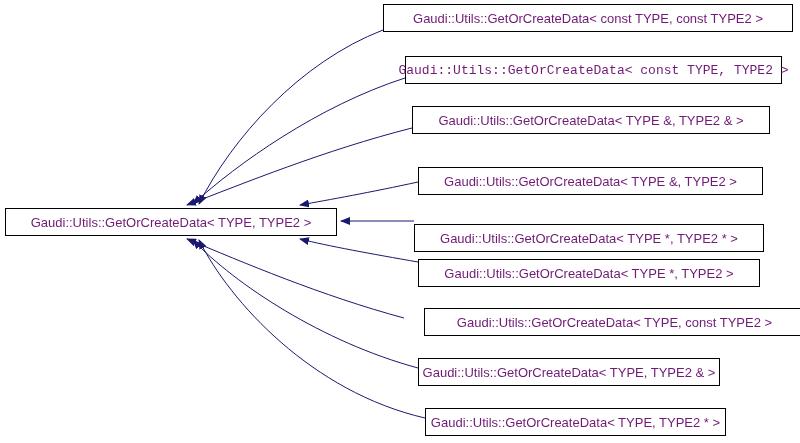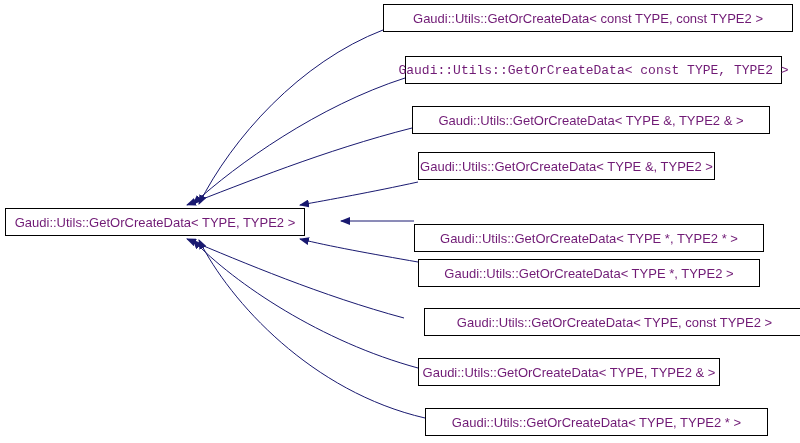--- a/index.html
+++ b/index.html
@@ -60,33 +60,33 @@
     <path class="arrow" d="M405,78 C318,106 237,164 193,204" marker-end="url(#ah)" stroke="#191970"></path>
     <path class="arrow" d="M412,128 C325,150 242,184 187,205" marker-end="url(#ah)" stroke="#191970"></path>
     <path class="arrow" d="M418,182 C372,192 328,200 300,205" marker-end="url(#ah)" stroke="#191970"></path>
     <path class="arrow" d="M414,221 L341,221" marker-end="url(#ah)" stroke="#191970"></path>
     <path class="arrow" d="M418,262 C372,254 328,246 300,239" marker-end="url(#ah)" stroke="#191970"></path>
     <path class="arrow" d="M404,318 C322,296 242,262 187,239" marker-end="url(#ah)" stroke="#191970"></path>
     <path class="arrow" d="M418,368 C322,342 235,284 193,240" marker-end="url(#ah)" stroke="#191970"></path>
     <path class="arrow" d="M425,418 C312,392 230,302 199,240" marker-end="url(#ah)" stroke="#191970"></path>
   </svg>
 
-  <div class="node base" style="left:5px; top:208px; width:300px;">Gaudi::Utils::GetOrCreateData&lt; TYPE, TYPE2 &gt;</div>
+  <div class="node base" style="left:5px; top:208px; width:332px;">Gaudi::Utils::GetOrCreateData&lt; TYPE, TYPE2 &gt;</div>
 
   <div class="node derived" style="left:383px; top:4px; width:410px;">Gaudi::Utils::GetOrCreateData&lt; const TYPE, const TYPE2 &gt;</div>
 
   <div class="node derived" style="left:405px; top:56px; width:377px;font-family:Liberation Mono, monospace;">Gaudi::Utils::GetOrCreateData&lt; const TYPE, TYPE2 &gt;</div>
 
   <div class="node derived" style="left:412px; top:106px; width:358px;">Gaudi::Utils::GetOrCreateData&lt; TYPE &amp;, TYPE2 &amp; &gt;</div>
 
-  <div class="node derived" style="left:418px; top:152px; width:297px;">Gaudi::Utils::GetOrCreateData&lt; TYPE &amp;, TYPE2 &gt;</div>
+  <div class="node derived" style="left:418px; top:167px; width:345px;">Gaudi::Utils::GetOrCreateData&lt; TYPE &amp;, TYPE2 &gt;</div>
 
   <div class="node derived" style="left:414px; top:208px; width:350px;margin-top:16px;">Gaudi::Utils::GetOrCreateData&lt; TYPE *, TYPE2 * &gt;</div>
 
   <div class="node derived" style="left:418px; top:259px; width:342px;">Gaudi::Utils::GetOrCreateData&lt; TYPE *, TYPE2 &gt;</div>
 
   <div class="node derived" style="left:424px; top:308px; width:381px;">Gaudi::Utils::GetOrCreateData&lt; TYPE, const TYPE2 &gt;</div>
 
   <div class="node derived" style="left:418px; top:358px; width:302px;">Gaudi::Utils::GetOrCreateData&lt; TYPE, TYPE2 &amp; &gt;</div>
 
-  <div class="node derived" style="left:425px; top:408px; width:343px;">Gaudi::Utils::GetOrCreateData&lt; TYPE, TYPE2 * &gt;</div>
+  <div class="node derived" style="left:425px; top:408px; width:301px;">Gaudi::Utils::GetOrCreateData&lt; TYPE, TYPE2 * &gt;</div>
 
 </div>
 
 </body></html>

